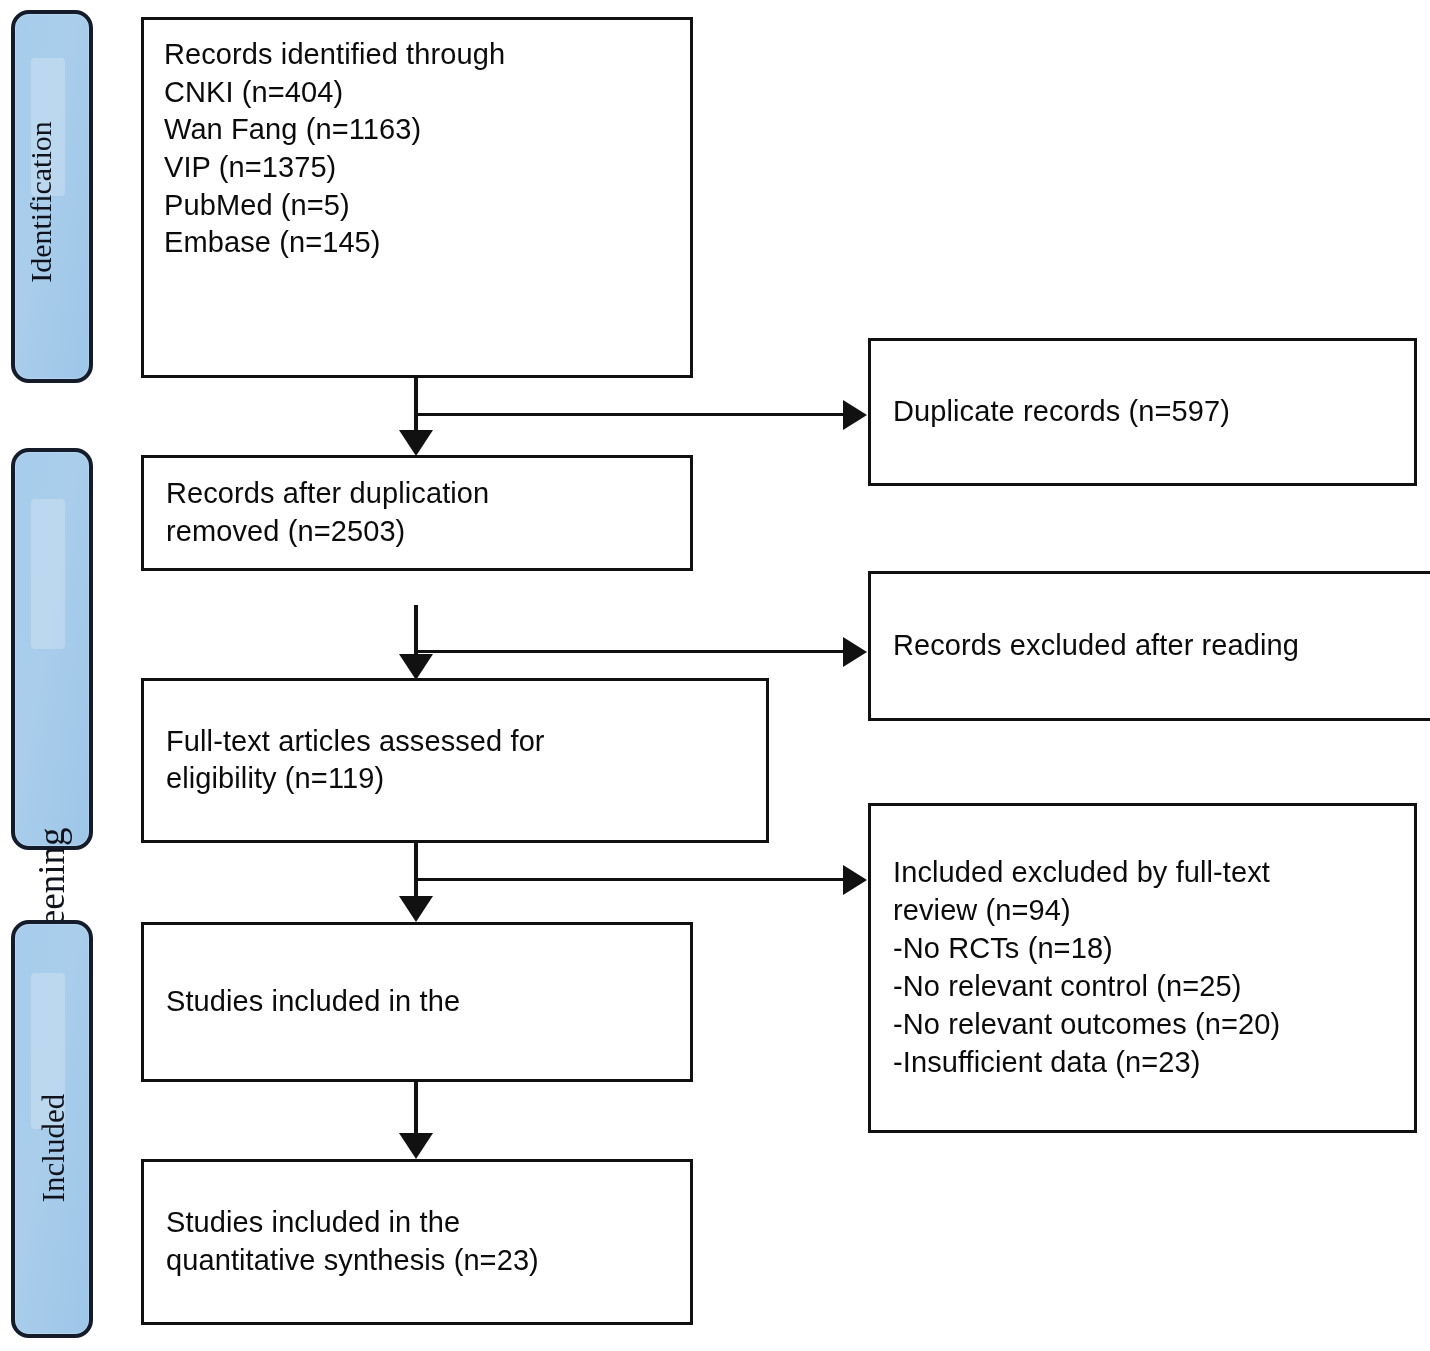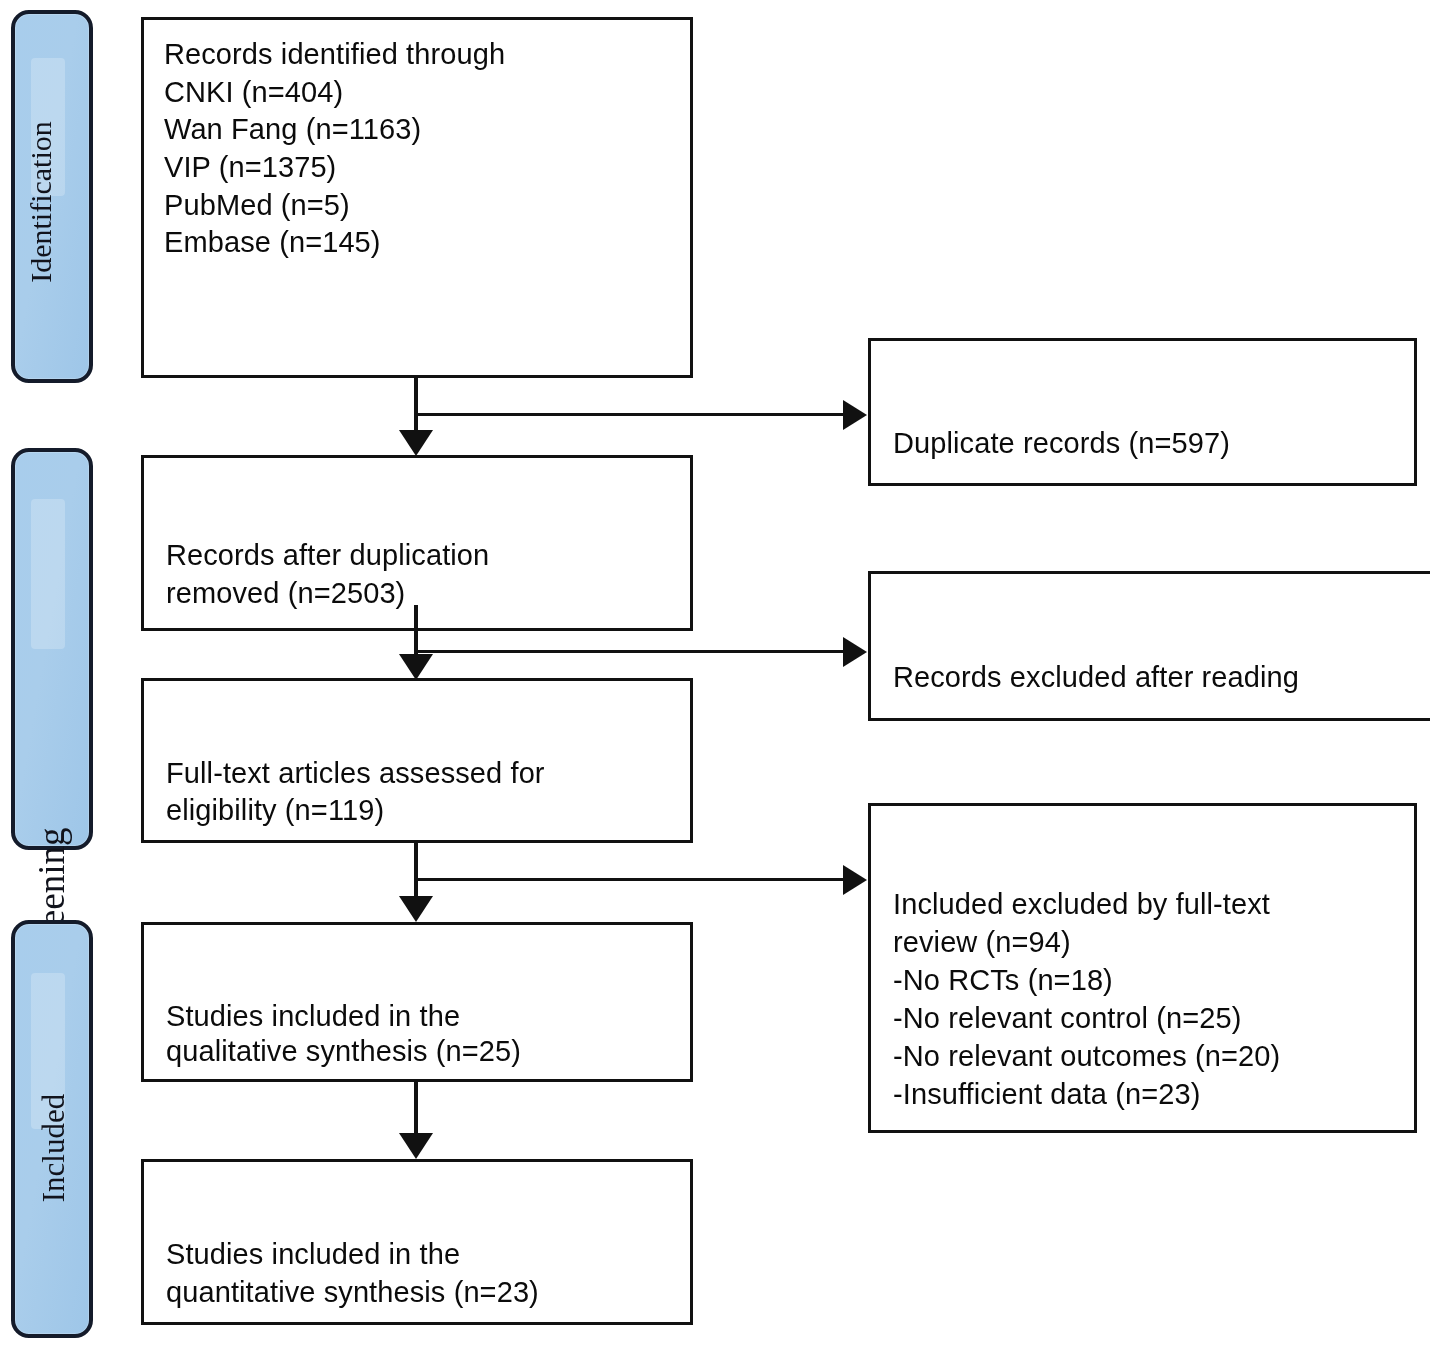--- a/index.html
+++ b/index.html
@@ -56,21 +56,21 @@
     right: 0;
     color: #0b0b0b;
     font-size: 29px;
     line-height: 1.30;
     letter-spacing: 0.1px;
   }
   .flow-box .box-text div { white-space: nowrap; }
 
   
   .tx-top     { top: 16px;  padding: 0 20px; }
-  .tx-mid     { top: 50%;   transform: translateY(-50%); padding: 0 22px; margin-top: 32px; }
+  .tx-mid     { top: 50%;   transform: translateY(-50%); padding: 0 22px; }
 
   
   .v-line {
     position: absolute;
     width: 4px;
     background: #111111;
   }
   .h-line {
     position: absolute;
     height: 3px;
@@ -122,48 +122,47 @@
       <div>PubMed  (n=5)</div>
       <div>Embase  (n=145)</div>
     </div>
   </div>
 
   <div class="v-line" style="left:414px; top:378px; height:57px;"></div>
   <div class="arrow-down" style="left:399px; top:430px;"></div>
   <div class="h-line" style="left:414px; top:413px; width:430px;"></div>
   <div class="arrow-right" style="left:843px; top:400px;"></div>
 
-  <div class="flow-box" style="left:141px; top:455px; width:552px; height:176px;">
+  <div class="flow-box" style="left:141px; top:455px; width:552px; height:116px;">
     <div class="box-text tx-mid">
       <div>Records  after  duplication</div>
       <div>removed (n=2503)</div>
     </div>
   </div>
 
   <div class="v-line" style="left:414px; top:605px; height:54px;"></div>
   <div class="arrow-down" style="left:399px; top:654px;"></div>
   <div class="h-line" style="left:414px; top:650px; width:430px;"></div>
   <div class="arrow-right" style="left:843px; top:637px;"></div>
 
-  <div class="flow-box" style="left:141px; top:678px; width:552px; height:165px;">
+  <div class="flow-box" style="left:141px; top:678px; width:628px; height:165px;">
     <div class="box-text tx-mid">
       <div>Full-text  articles  assessed  for</div>
       <div>eligibility (n=119)</div>
     </div>
   </div>
 
   <div class="v-line" style="left:414px; top:843px; height:58px;"></div>
   <div class="arrow-down" style="left:399px; top:896px;"></div>
   <div class="h-line" style="left:414px; top:878px; width:430px;"></div>
   <div class="arrow-right" style="left:843px; top:865px;"></div>
 
   <div class="flow-box" style="left:141px; top:922px; width:552px; height:160px;">
     <div class="box-text tx-mid" style="line-height:1.22;">
       <div>Studies  included  in  the</div>
-      <div>qualitative  synthesis (n=25)</div>
     </div>
   </div>
 
   <div class="v-line" style="left:414px; top:1082px; height:64px;"></div>
   <div class="arrow-down" style="left:399px; top:1133px;"></div>
 
   <div class="flow-box" style="left:141px; top:1159px; width:552px; height:166px;">
     <div class="box-text tx-mid">
       <div>Studies  included  in  the</div>
       <div>quantitative  synthesis (n=23)</div>

